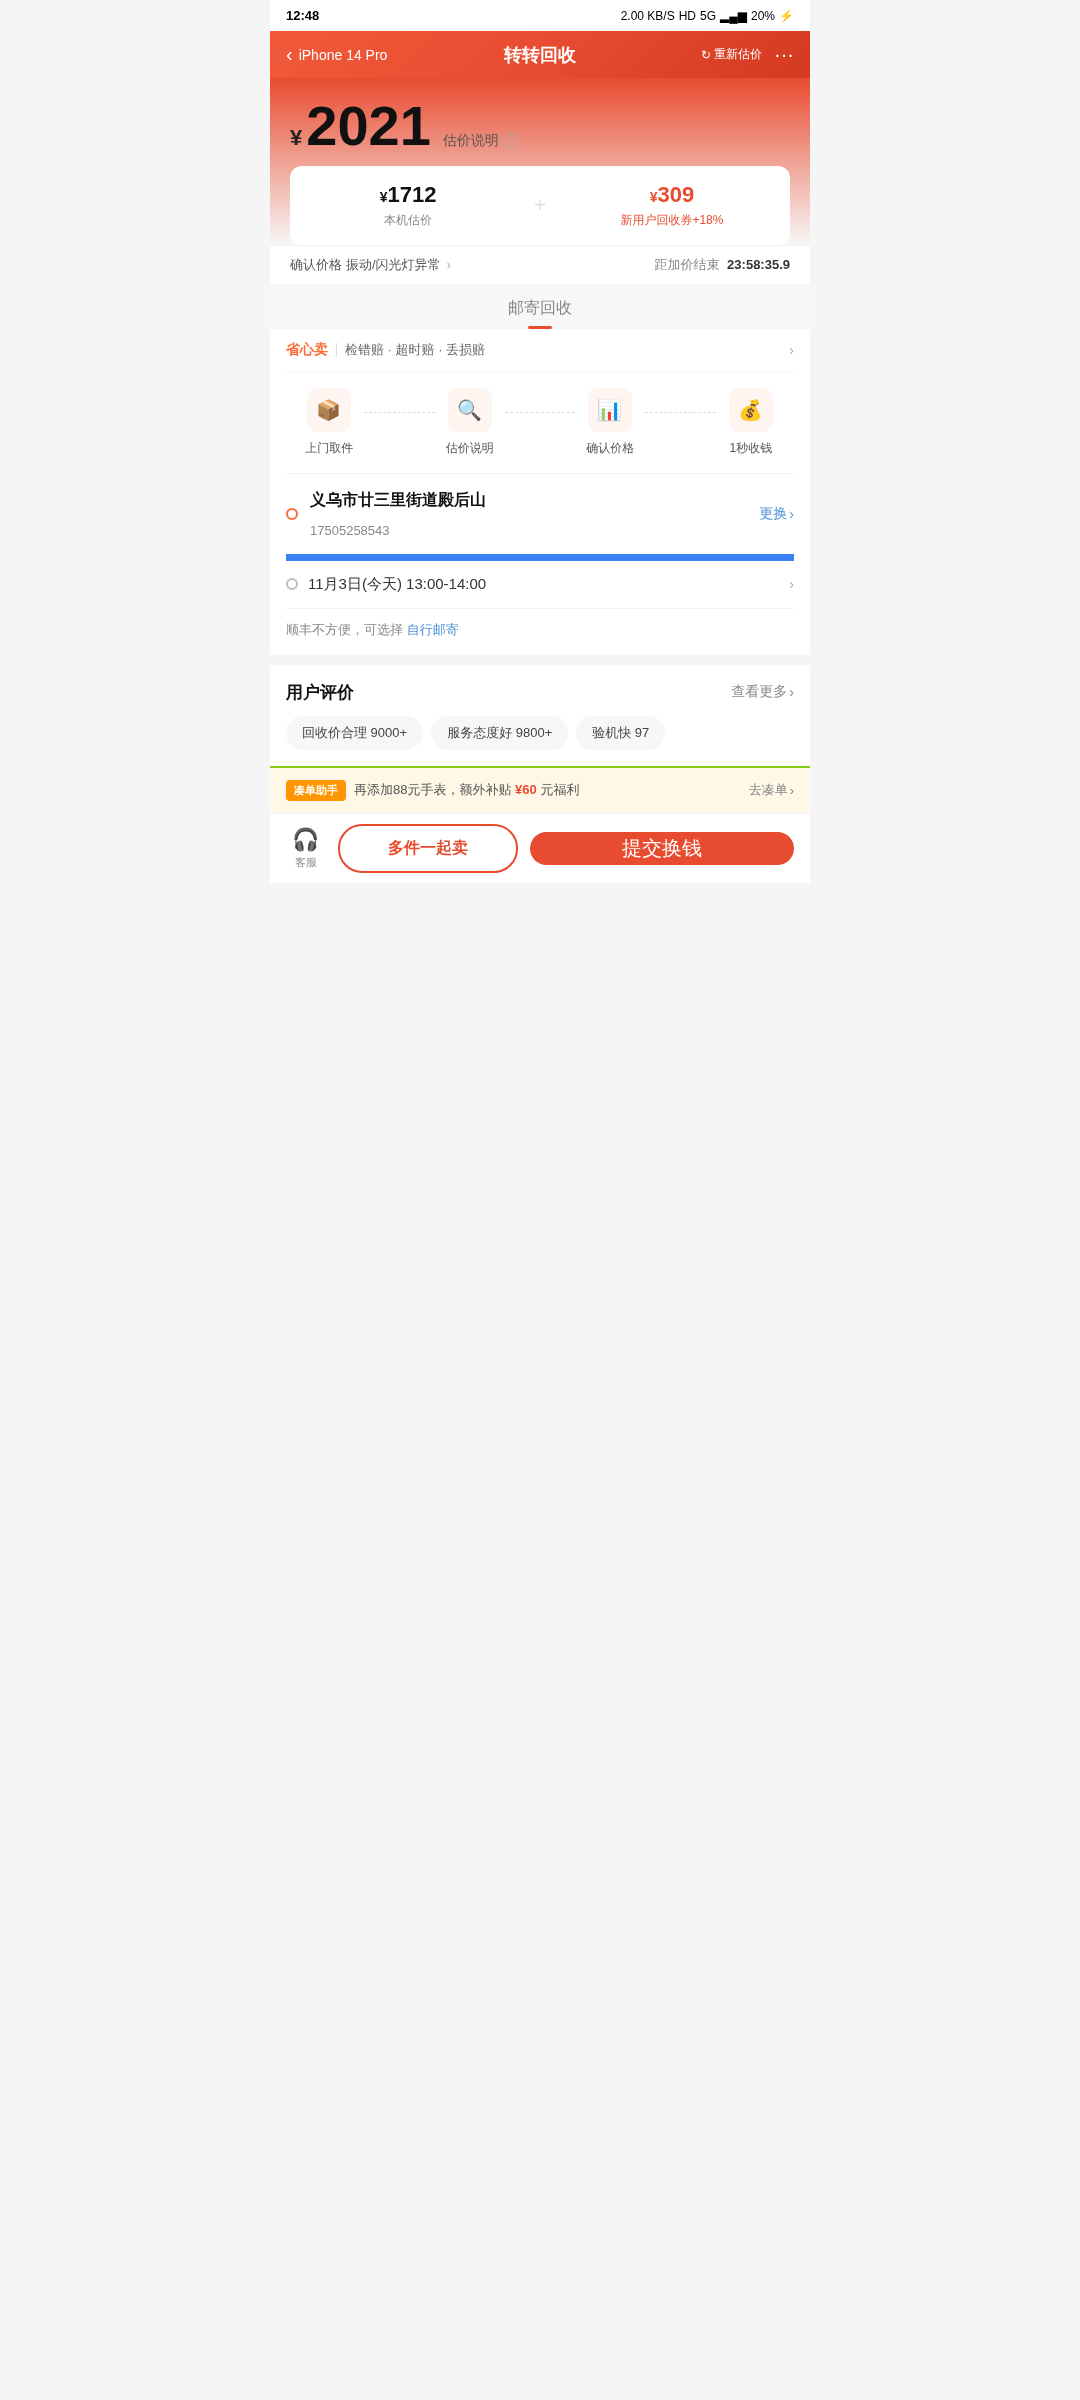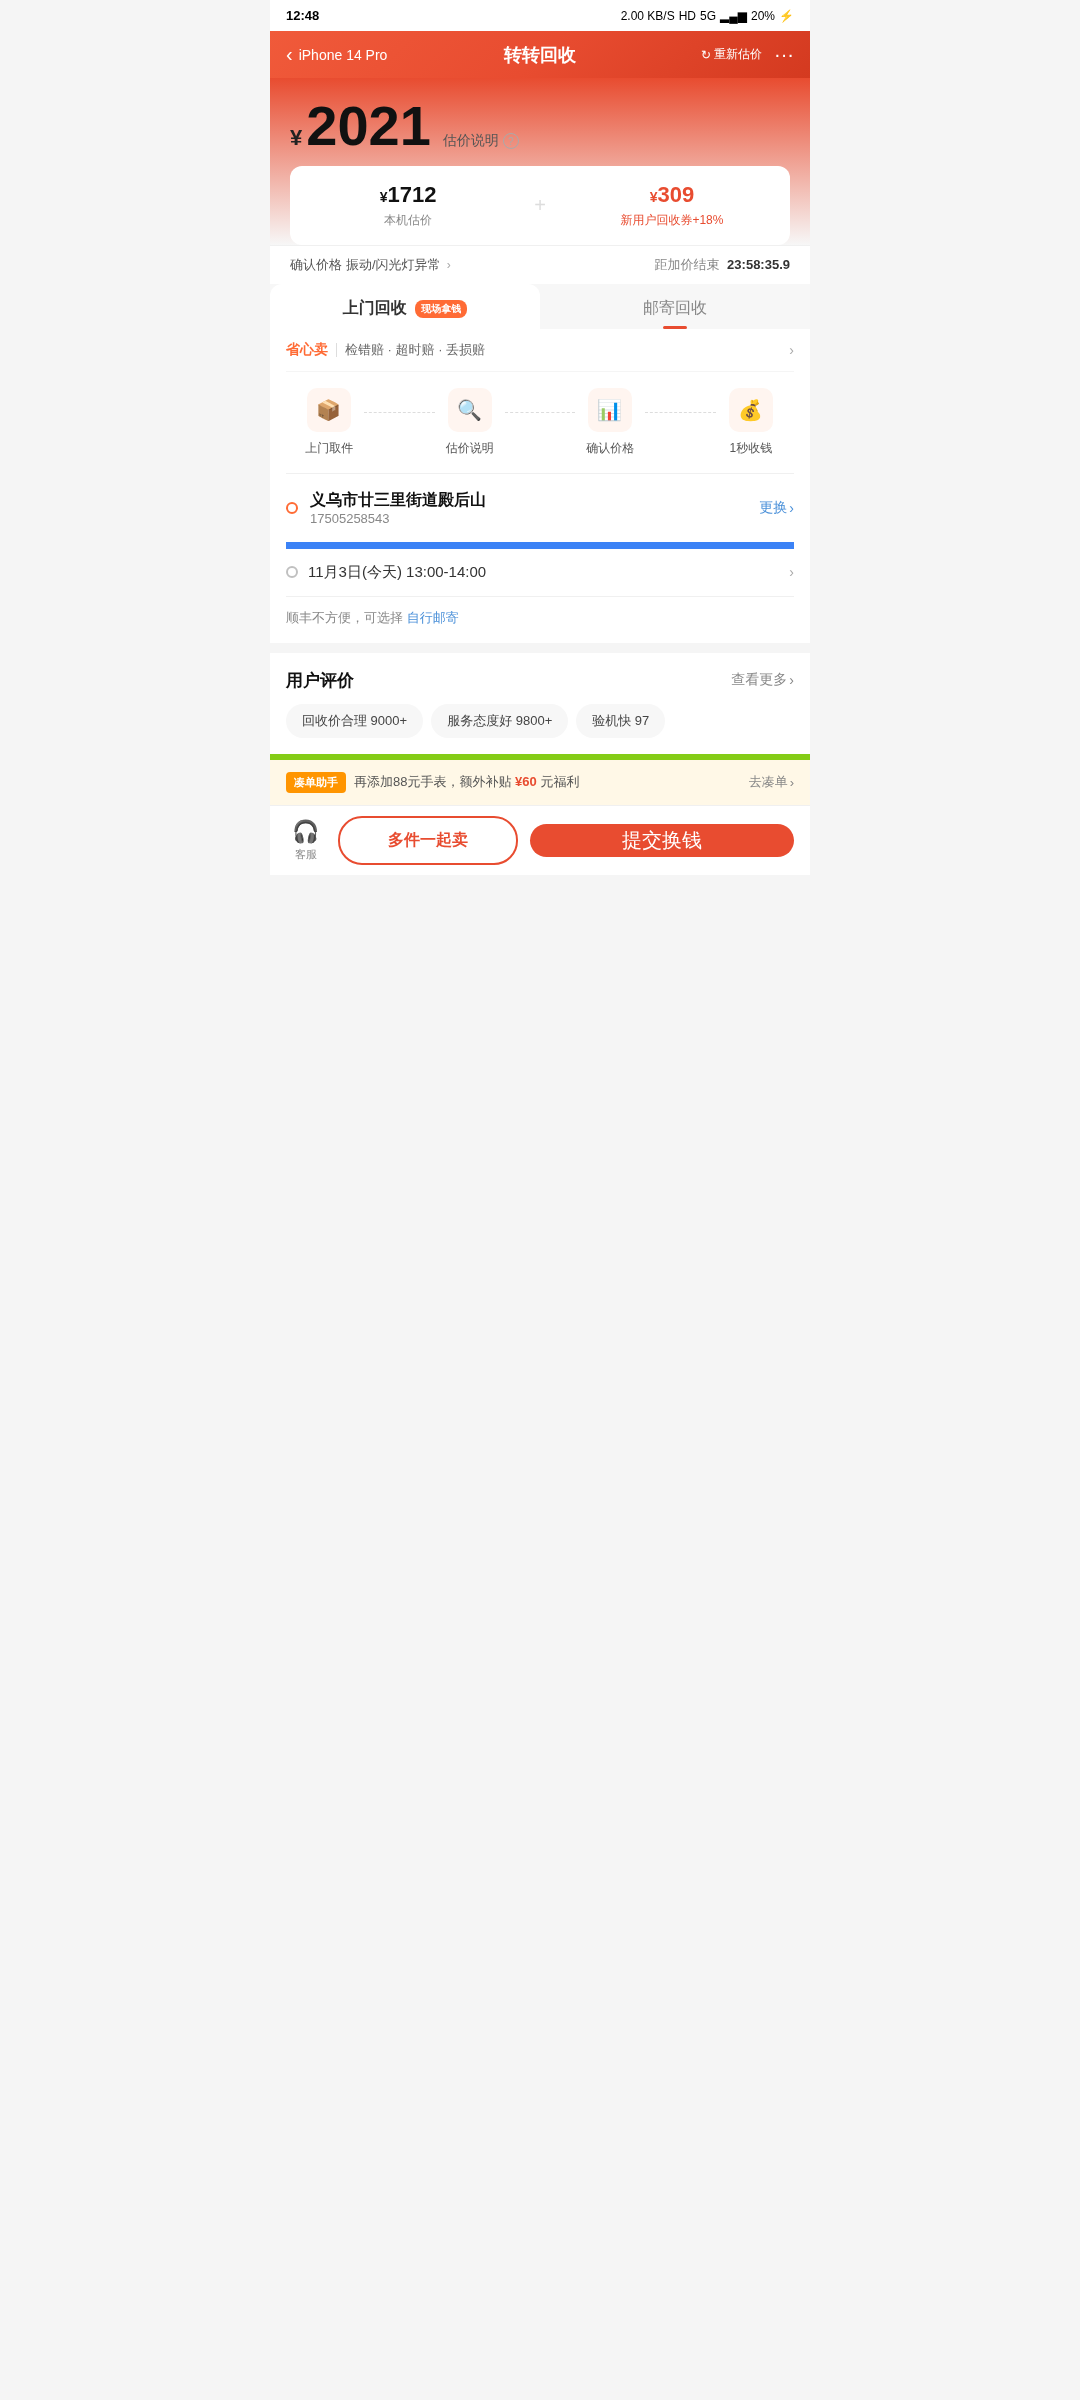--- a/index.html
+++ b/index.html
@@ -297,21 +297,21 @@
     .address-content { flex: 1; }
     .address-name {
       font-size: 16px;
       font-weight: 700;
       color: #111;
       line-height: 1.3;
     }
     .address-phone {
       font-size: 13px;
       color: #888;
-      margin-top: 0;
+      margin-top: 12px;
     }
     .address-change {
       color: #4a90d9;
       font-size: 14px;
       display: flex;
       align-items: center;
       gap: 2px;
     }
 
     
@@ -384,21 +384,21 @@
       white-space: nowrap;
     }
 
     
     .bottom-banner {
       background: #fff8e7;
       padding: 12px 16px;
       display: flex;
       align-items: center;
       gap: 8px;
-      border-top: 6px solid #84cc16;
+      border-top: 2px solid #84cc16;
     }
     .banner-badge {
       background: #ff9500;
       color: #fff;
       font-size: 11px;
       padding: 3px 8px;
       border-radius: 4px;
       white-space: nowrap;
       font-weight: 600;
     }
@@ -527,24 +527,20 @@
     <span>振动/闪光灯异常</span>
     <span class="condition-arrow">›</span>
   </div>
   <div class="condition-right">
     <span>距加价结束</span>
     <span class="condition-time">23:58:35.9</span>
   </div>
 </div>
 
 <div class="tabs">
-  <div class="tab active">
-    <span>上门回收</span>
-    <span class="tab-badge">现场拿钱</span>
-  </div>
   <div class="tab">
     <span>邮寄回收</span>
     <div class="tab-underline"></div>
   </div>
 </div>
 
 <div class="main-content">
 
   <div class="service-banner">
     <span class="service-brand">省心卖</span>

